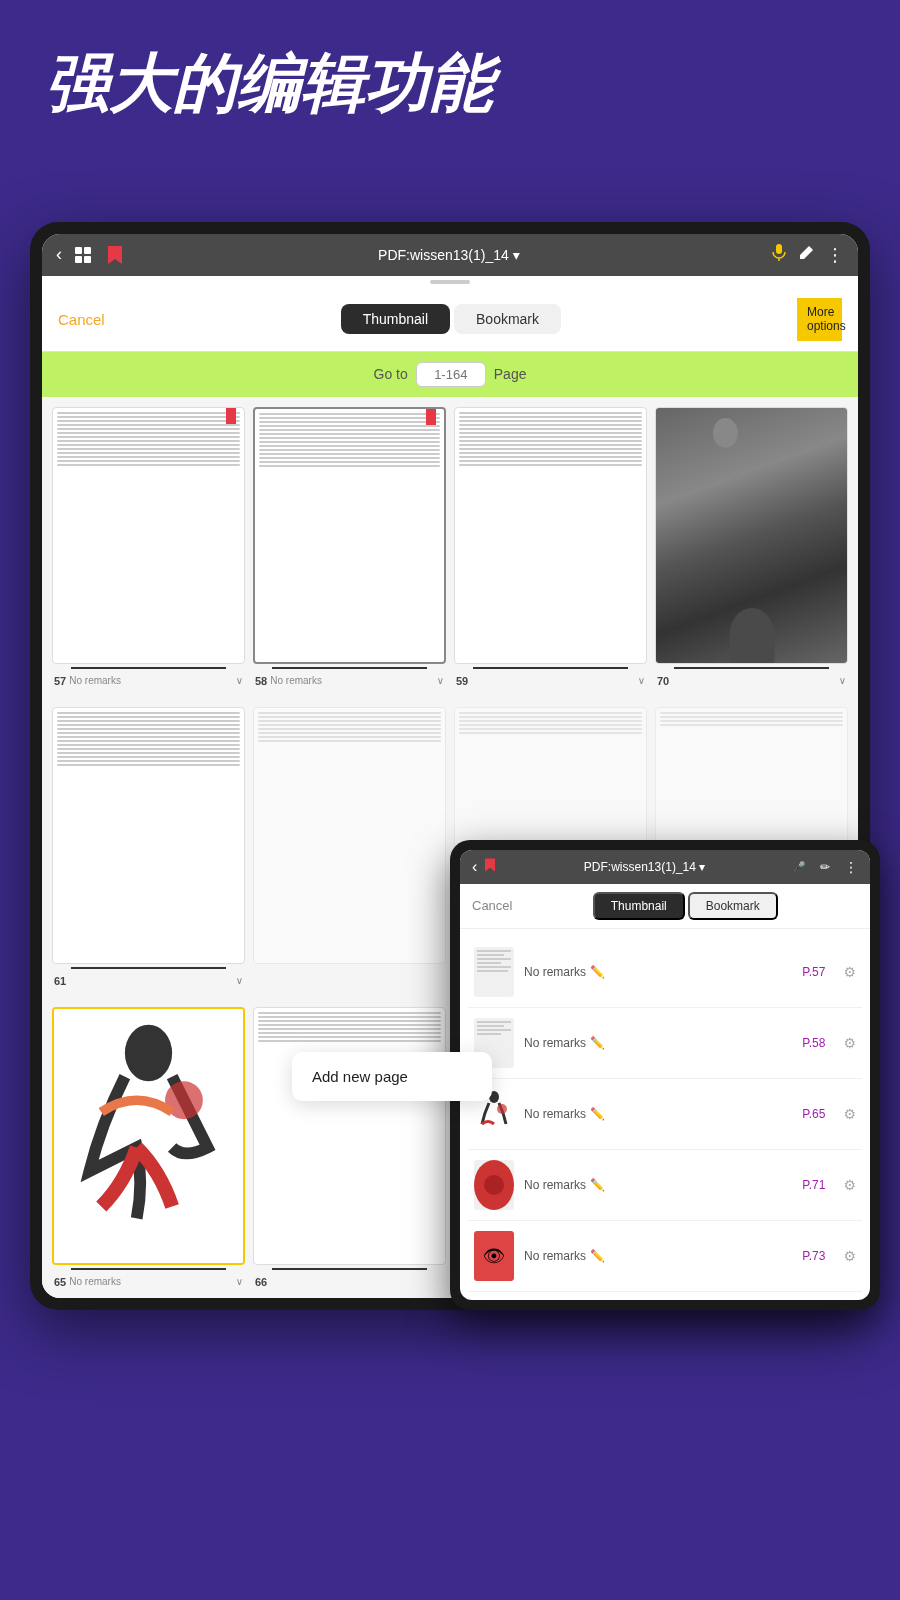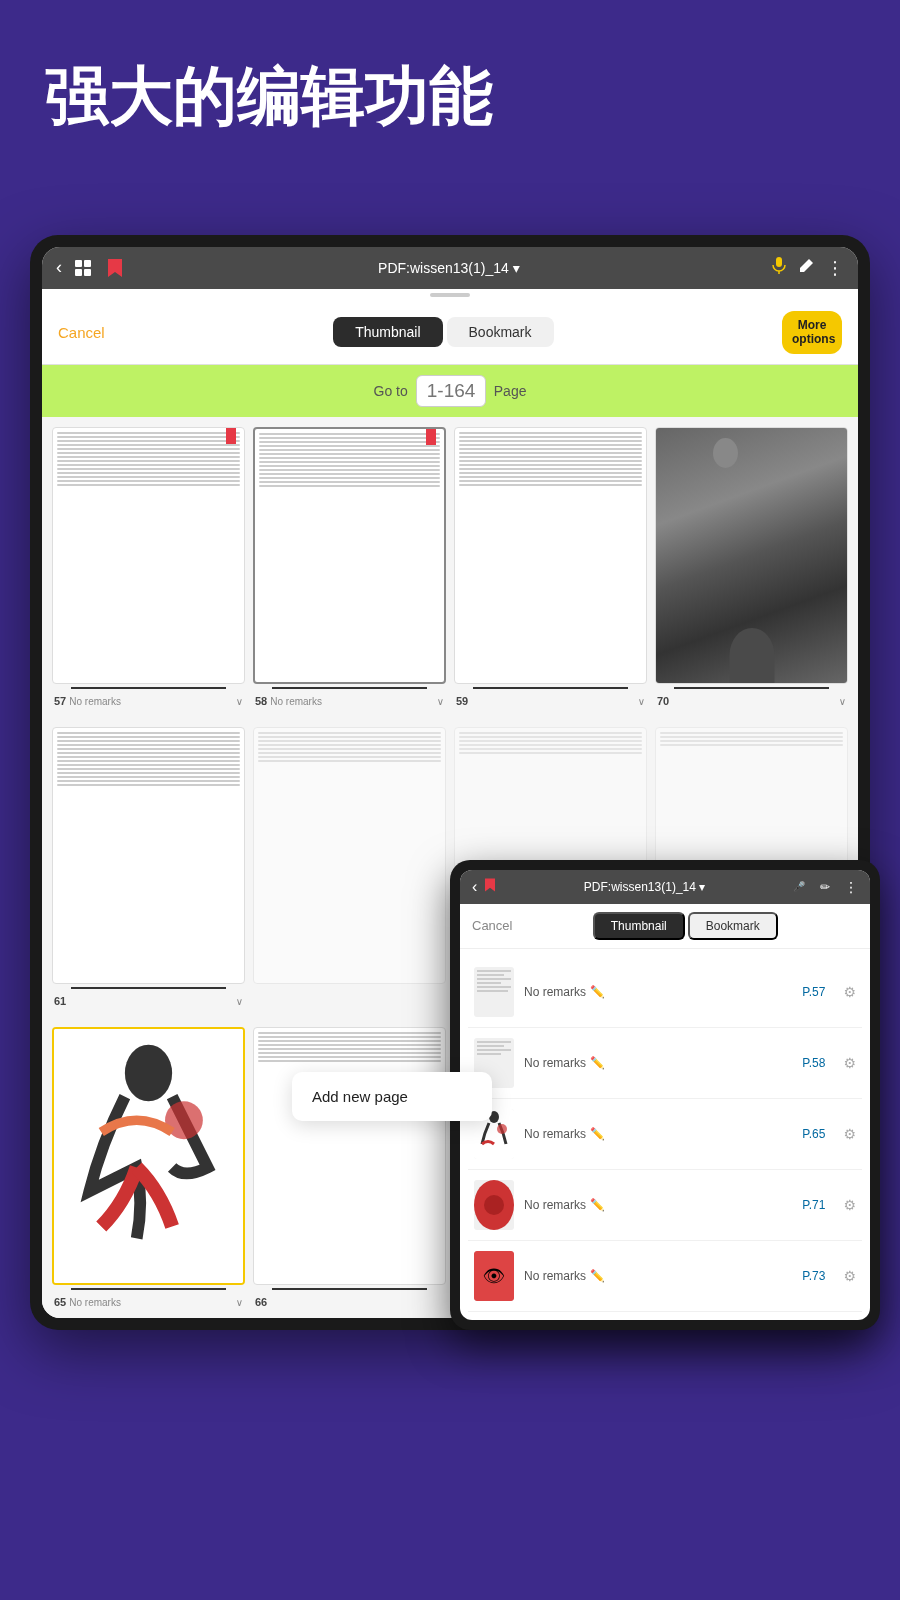--- a/index.html
+++ b/index.html
@@ -6,21 +6,22 @@
     body {
       width: 900px;
       min-height: 1600px;
       background: #3d2a8a;
       font-family: 'PingFang SC', 'Microsoft YaHei', sans-serif;
       overflow-x: hidden;
     }
 
     
     .header-section {
-      padding: 58px 45px 30px 45px;
+      padding: 45px 45px 30px 45px;
+      font-style: italic;
     }
     .main-title {
       color: #ffffff;
       font-size: 64px;
       font-weight: 900;
       line-height: 1.2;
       margin-bottom: 40px;
     }
     .main-desc {
       color: #ffffff;
@@ -122,44 +123,44 @@
     }
     .tab-btn.inactive {
       background: #f0f0f0;
       color: #333;
       border: none;
     }
     .more-options-btn {
       background: #f5c800;
       color: #222;
       font-size: 12px;
-      font-weight: 700;
+      font-weight: 400;
       padding: 7px 10px;
-      border-radius: 12px;
+      border-radius: 0;
       text-align: center;
       line-height: 1.2;
-      width: 60px;
+      width: 45px;
     }
 
     
     .goto-bar {
       background: #bef264;
       display: flex;
       align-items: center;
       justify-content: center;
       gap: 8px;
       padding: 10px;
       font-size: 14px;
       color: #555;
     }
     .page-input {
       border: 1px solid #ccc;
       border-radius: 6px;
       padding: 4px 10px;
-      font-size: 19px;
+      font-size: 13px;
       width: 70px;
       text-align: center;
       color: #888;
     }
 
     
     .thumbnail-grid {
       background: #f5f5f5;
       padding: 10px;
       display: grid;
@@ -186,21 +187,21 @@
       right: 8px;
       width: 10px;
       height: 16px;
       background: #e63946;
     }
     .thumb-label {
       margin-top: 4px;
       font-size: 11px;
       color: #444;
       display: flex;
-      align-items: flex-end;
+      align-items: flex-start;
       gap: 3px;
       width: 100%;
       justify-content: flex-start;
       padding: 0 2px;
     }
     .thumb-label .page-num {
       font-weight: 600;
     }
     .thumb-label .no-remarks {
       color: #888;
@@ -334,21 +335,21 @@
       flex: 1;
       font-size: 12px;
       color: #555;
       display: flex;
       align-items: center;
       gap: 4px;
     }
     .bookmark-page {
       margin-left: auto;
       font-size: 12px;
-      color: #0369a1;
+      color: #a21caf;
       margin-right: 8px;
     }
     .bookmark-settings {
       color: #aaa;
       font-size: 14px;
     }
 
     
     .lines-block {
       padding: 4px;

